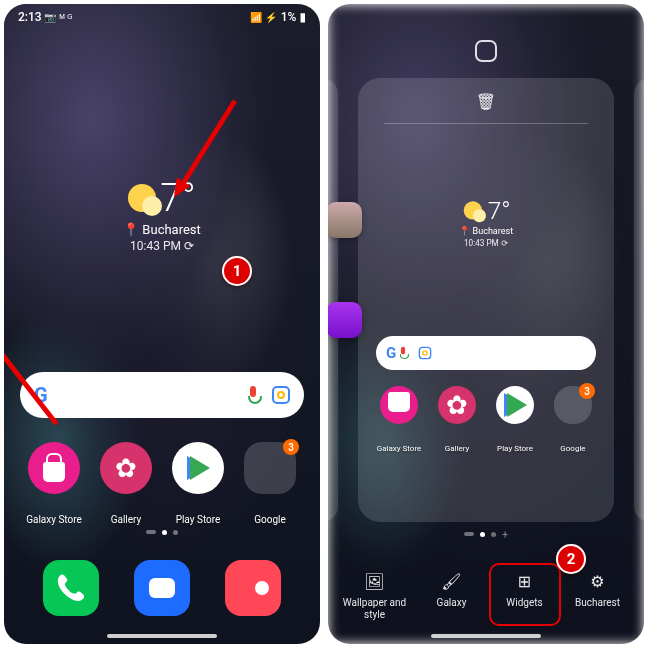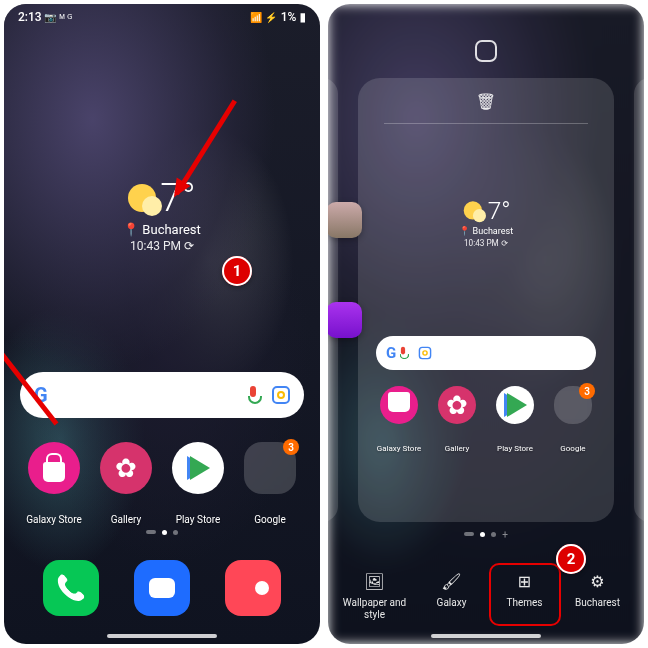--- a/index.html
+++ b/index.html
@@ -340,21 +340,21 @@
     <div class="opt">
       <div class="ico">🖼</div>
       <div class="opt-label">Wallpaper and style</div>
     </div>
     <div class="opt">
       <div class="ico">🖌</div>
       <div class="opt-label">Galaxy</div>
     </div>
     <div class="opt highlight">
       <div class="ico">⊞</div>
-      <div class="opt-label">Themes</div>
+      <div class="opt-label">Widgets</div>
     </div>
     <div class="opt">
       <div class="ico">⚙</div>
       <div class="opt-label">Bucharest</div>
     </div>
   </div>
   <div class="gesture-bar"></div>
 
   <div class="callout" style="bottom:70px; right:58px;">2</div>
 </div>

